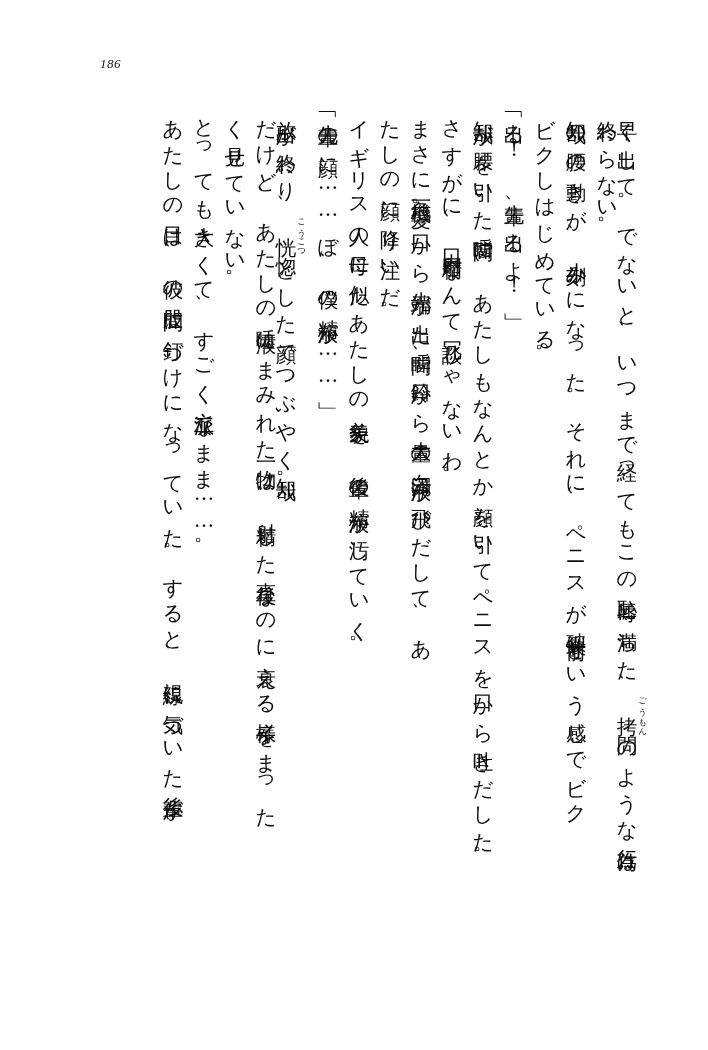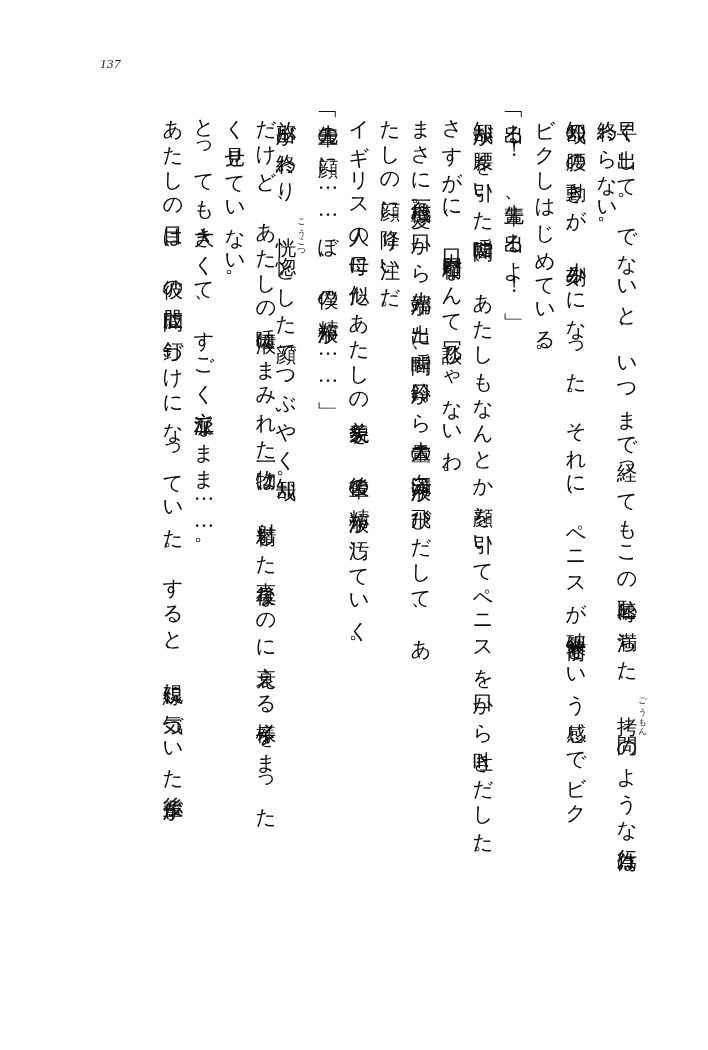--- a/index.html
+++ b/index.html
@@ -61,21 +61,21 @@
     font-size: 8.5px;
     letter-spacing: 0px;
     font-weight: 400;
   }
 </style>
 </head>
 <body>
 
 <div class="page">
 
-  <div class="page-number">137</div>
+  <div class="page-number">186</div>
 
   <div class="text-block">
     <div class="vline">早く出して。でないと、いつまで経ってもこの恥辱に満ちた、<ruby>拷問<rt>ごうもん</rt></ruby>のような行為は</div>
     <div class="vline">終わらない。</div>
     <div class="vline">知哉の腰の動きが、小刻みになった。それに、ペニスが破裂寸前という感じでビク</div>
     <div class="vline">ビクしはじめている。</div>
     <div class="vline">「出る!　先輩、出るよ!」</div>
     <div class="vline">知哉が腰を引いた瞬間に、あたしもなんとか顔を引いてペニスを口から吐きだした。</div>
     <div class="vline">さすがに、口内射精なんて冗談じゃないわ。</div>
     <div class="vline">まさに危機一髪。口から先端が出た瞬間、鈴口から大量の白濁液が飛びだして、あ</div>

